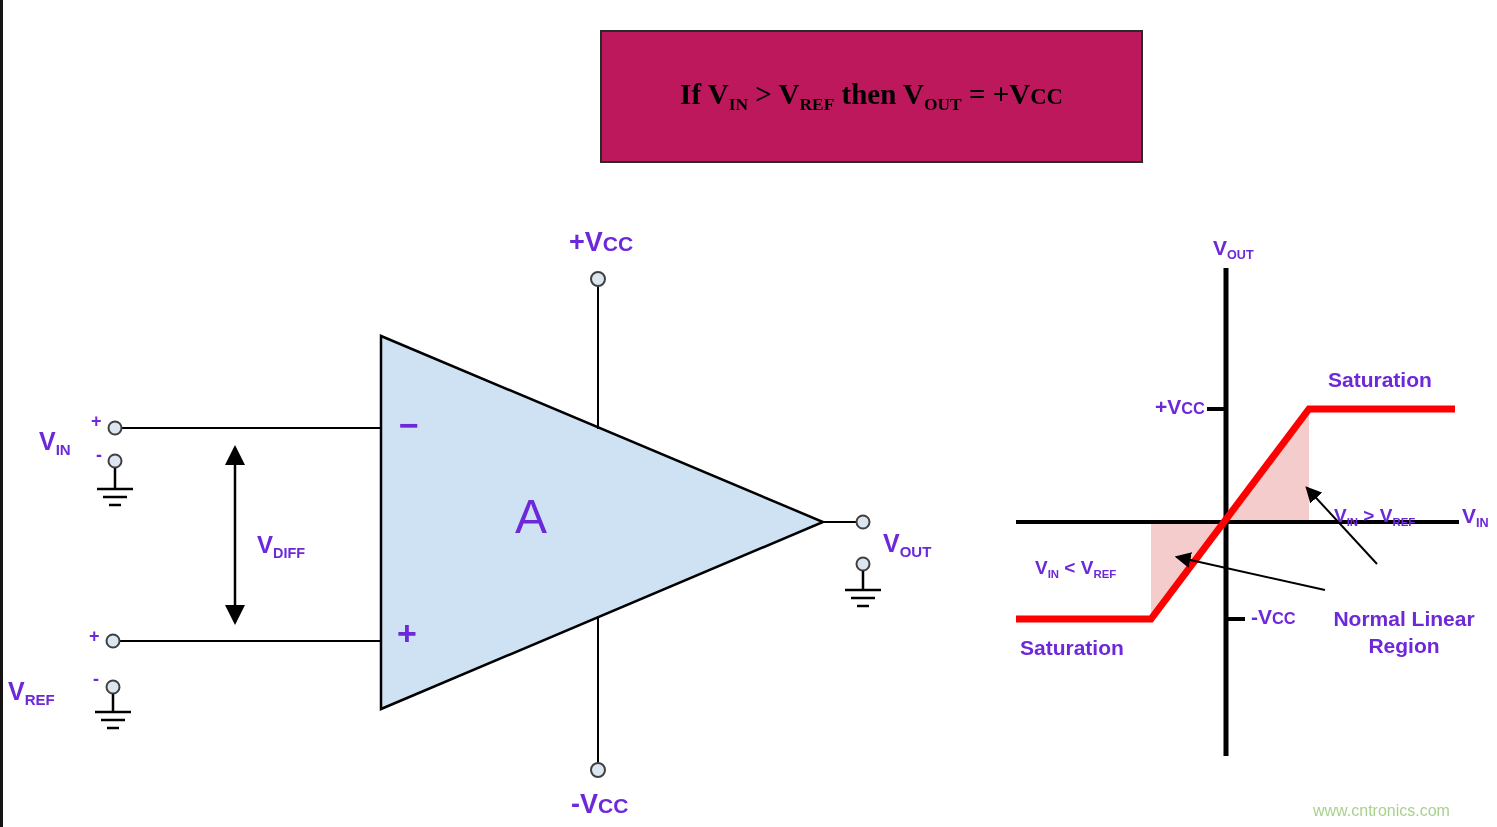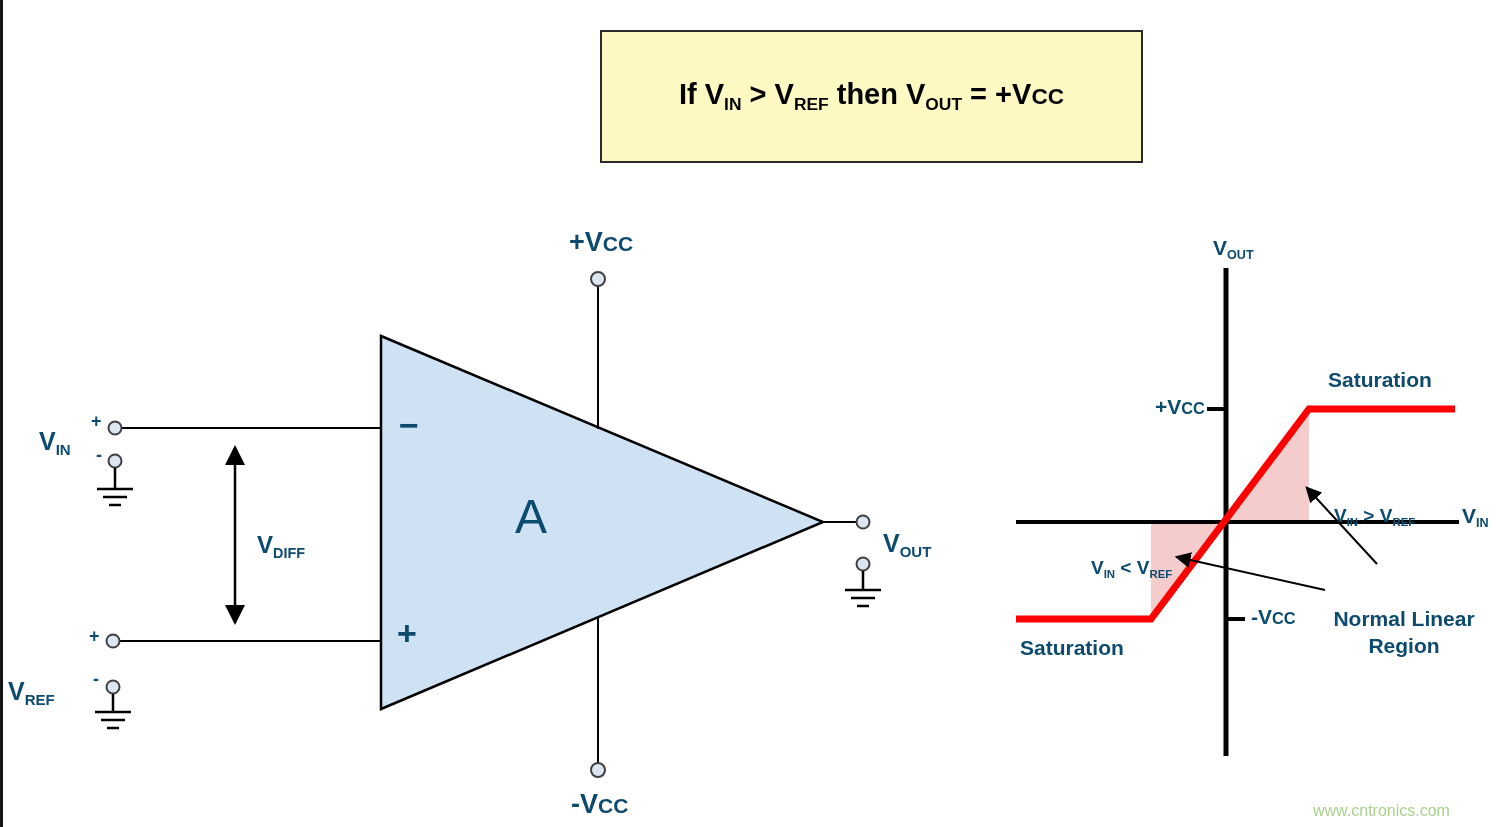--- a/index.html
+++ b/index.html
@@ -1,27 +1,27 @@
 <!DOCTYPE html>
 <html style="--triangle-fill: #cfe2f3; --curve-red: #fe0000; --shade-pink: #f4cccc; --terminal-fill: #dce6f1; --watermark-green: #a9d18e;"><head>
 <meta charset="utf-8">
 <style>
   * { margin:0; padding:0; box-sizing:border-box; }
   html,body { background:#ffffff; font-family:"Liberation Sans", sans-serif; }
   .canvas { position:relative; width:1497px; height:827px; background:#fff;
             border-left:3px solid #141414; overflow:hidden; }
   .layer { position:absolute; left:0; top:0; }
-  .label { position:absolute; color:#0c4a6e; font-weight:bold; white-space:nowrap; line-height:1.15; }
+  .label { position:absolute; color:#6d28d9; font-weight:bold; white-space:nowrap; line-height:1.15; }
   .seg-t  { }
   .seg-sub { font-size:0.60em; vertical-align:-0.32em; }
   .seg-sc  { font-size:0.78em; }
   .formula-box { position:absolute; left:597px; top:30px; width:543px; height:133px;
-                 border:2px solid #2a2a2a; background:#fef9c3;
+                 border:2px solid #2a2a2a; background:#be185d;
                  display:flex; flex-direction:column; align-items:center; justify-content:center;
-                 gap:10px; font-size:29px; font-weight:bold; color:#000; }
+                 gap:10px; font-size:29px; font-weight:bold; color:#000;font-family:Liberation Serif, serif; }
   svg { display:block; }
 </style>
 </head>
 <body>
 
 <div class="canvas">
 
   <svg class="layer" width="1497" height="827" viewBox="0 0 1497 827">
     <defs>
       <marker id="arrowhead" viewBox="0 0 10 10" refX="8.5" refY="5" markerWidth="8" markerHeight="8" orient="auto-start-reverse">
@@ -108,19 +108,19 @@
 
   <div class="label" style="left:1210px; top:236px; font-size:21px;"><span class="seg-t">V</span><span class="seg-sub">OUT</span></div>
   <div class="label" style="left:1459px; top:504px; font-size:21px;"><span class="seg-t">V</span><span class="seg-sub">IN</span></div>
   <div class="label" style="left:1152px; top:395px; font-size:21px;"><span class="seg-t">+V</span><span class="seg-sc">CC</span></div>
   <div class="label" style="left:1248px; top:605px; font-size:21px;"><span class="seg-t">-V</span><span class="seg-sc">CC</span></div>
 
   <div class="label" style="left:1325px; top:368px; font-size:21px;">Saturation</div>
   <div class="label" style="left:1017px; top:636px; font-size:21px;">Saturation</div>
 
   <div class="label" style="left:1331px; top:459px; font-size:19px;margin-top:46px;"><span class="seg-t">V</span><span class="seg-sub">IN</span><span class="seg-t"> &gt; V</span><span class="seg-sub">REF</span></div>
-  <div class="label" style="left:1088px; top:557px; font-size:19px;"><span class="seg-t">V</span><span class="seg-sub">IN</span><span class="seg-t"> &lt; V</span><span class="seg-sub">REF</span></div>
+  <div class="label" style="left:1032px; top:557px; font-size:19px;"><span class="seg-t">V</span><span class="seg-sub">IN</span><span class="seg-t"> &lt; V</span><span class="seg-sub">REF</span></div>
 
   <div class="label" style="left:1318px; top:570px; width:166px; font-size:21px; white-space:normal; text-align:center; line-height:27px;margin-top:35px;">Normal Linear Region</div>
 
   <div class="label" style="left:1310px; top:802px; font-size:16px; font-weight:400; color:var(--watermark-green,#a9d18e);">www.cntronics.com</div>
 
 </div>
 
 </body></html>

